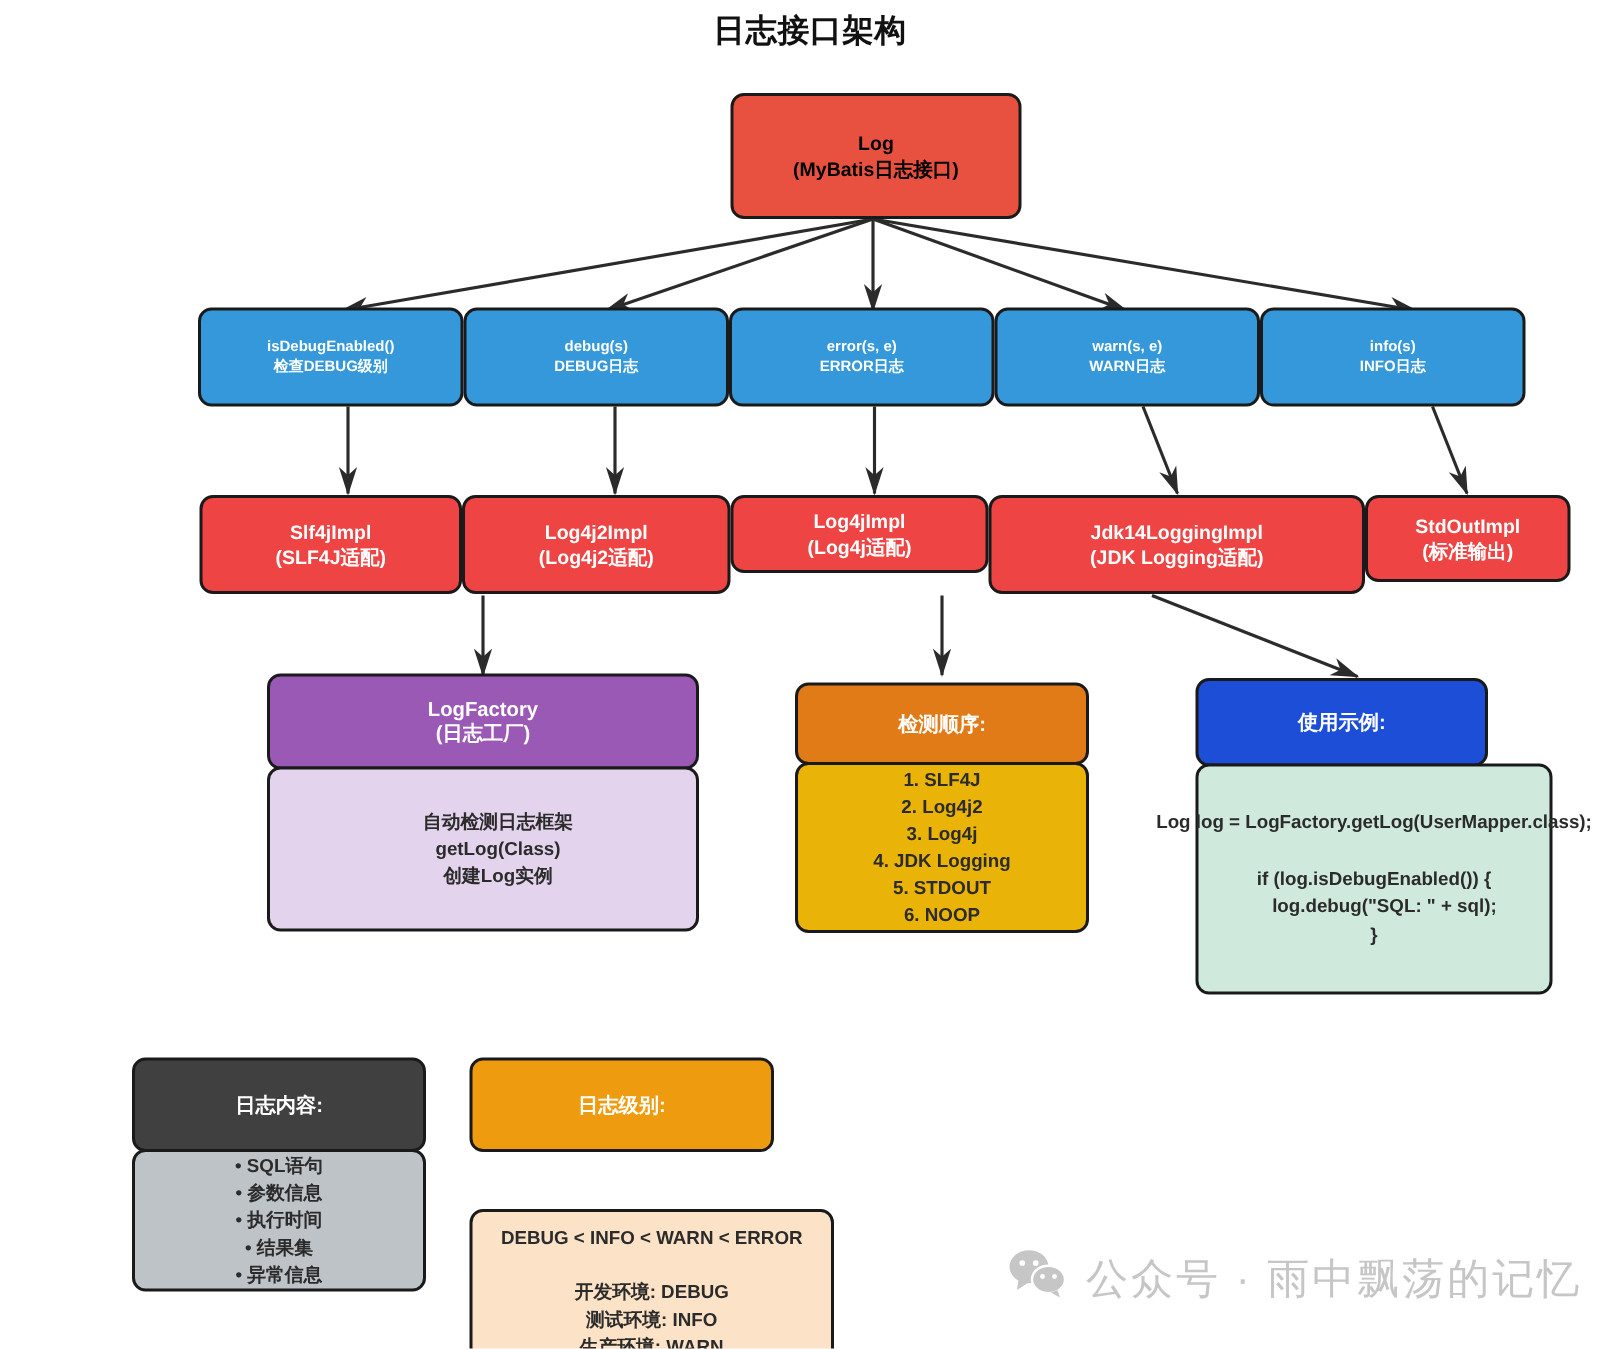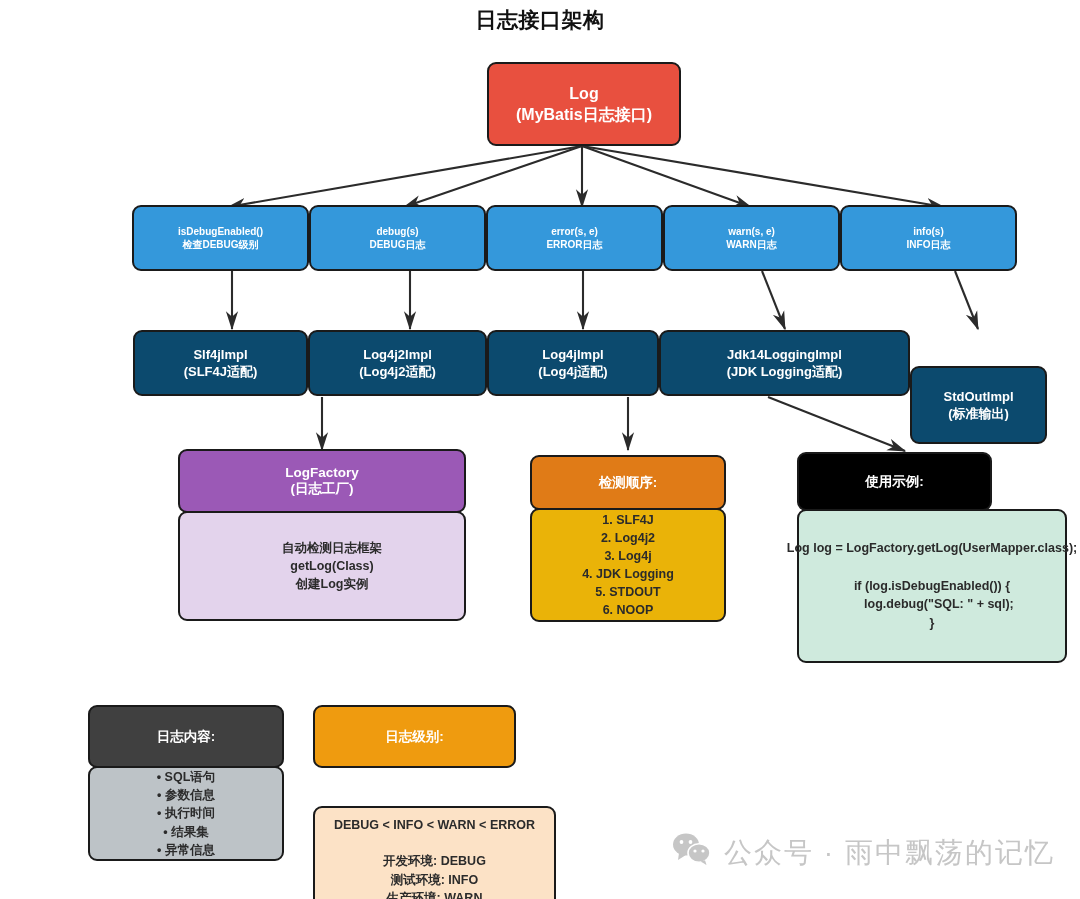--- a/index.html
+++ b/index.html
@@ -56,36 +56,36 @@
     font-size: 21px;
     font-weight: bold;
     color: #111111;
     letter-spacing: 0.5px;
     z-index: 3;
   }
 
   
   .node-root {
     background: #e8503f;
-    color: #ffffff;
-    font-size: 16px;
+    color: #000000;
+    font-size: 13px;
     font-weight: bold;
   }
 
   
   .node-method {
     background: #3498db;
     color: #ffffff;
     font-size: 10px;
     font-weight: bold;
   }
 
   
   .node-impl {
-    background: #0c4a6e;
+    background: #ef4444;
     color: #ffffff;
     font-size: 13px;
     font-weight: bold;
   }
 
   .node .l1, .node .l2 { display: block; white-space: nowrap; }
 
   
   .card-head {
     position: absolute;
@@ -127,21 +127,21 @@
   .card-body.code .codewrap {
     white-space: pre;
     display: block;
   }
 
   
   .head-purple { background: #9b59b6; }
   .body-purple { background: #e3d3ec; padding-left: 26px; }
   .head-orange { background: #e07b17; }
   .body-orange { background: #eab308; }
-  .head-teal   { background: #000000; }
+  .head-teal   { background: #1d4ed8; }
   .body-teal   { background: #cfeadd; }
   .head-navy   { background: #404040; }
   .body-navy   { background: #bdc3c7; }
   .head-amber  { background: #ef9b0f; }
   .body-amber  { background: #fce2c6; margin-top: 40px; }
 
   
   .watermark {
     position: absolute;
     left: 672px;
@@ -217,29 +217,29 @@
   </div>
 
   <div class="node node-impl" style="left:133px; top:330px; width:175px; height:66px;">
     <span class="l1">Slf4jImpl</span>
     <span class="l2">(SLF4J适配)</span>
   </div>
   <div class="node node-impl" style="left:308px; top:330px; width:179px; height:66px;">
     <span class="l1">Log4j2Impl</span>
     <span class="l2">(Log4j2适配)</span>
   </div>
-  <div class="node node-impl" style="left:487px; top:330px; width:172px; height:66px;">
+  <div class="node node-impl" style="left:487px; top:330px; width:172px; height:52px;">
     <span class="l1">Log4jImpl</span>
     <span class="l2">(Log4j适配)</span>
   </div>
   <div class="node node-impl" style="left:659px; top:330px; width:251px; height:66px;">
     <span class="l1">Jdk14LoggingImpl</span>
     <span class="l2">(JDK Logging适配)</span>
   </div>
-  <div class="node node-impl" style="left:910px; top:330px; width:137px; height:78px;margin-top:36px;">
+  <div class="node node-impl" style="left:910px; top:330px; width:137px; height:58px;">
     <span class="l1">StdOutImpl</span>
     <span class="l2">(标准输出)</span>
   </div>
 
   <div class="card-head head-purple" style="left:178px; top:449px; width:288px; height:64px;">
     <span style="white-space:pre-line">LogFactory
 (日志工厂)</span>
   </div>
   <div class="card-body body-purple" style="left:178px; top:511px; width:288px; height:110px;">
     <span>自动检测日志框架
@@ -255,21 +255,21 @@
 2. Log4j2
 3. Log4j
 4. JDK Logging
 5. STDOUT
 6. NOOP</span>
   </div>
 
   <div class="card-head head-teal" style="left:797px; top:452px; width:195px; height:59px;">
     <span style="white-space:pre-line">使用示例:</span>
   </div>
-  <div class="card-body body-teal code" style="left:797px; top:509px; width:270px; height:154px;">
+  <div class="card-body body-teal code" style="left:797px; top:509px; width:238px; height:154px;">
     <span class="codewrap">Log log = LogFactory.getLog(UserMapper.class);
 
 if (log.isDebugEnabled()) {
     log.debug("SQL: " + sql);
 }</span>
   </div>
 
   <div class="card-head head-navy" style="left:88px; top:705px; width:196px; height:63px;">
     <span style="white-space:pre-line">日志内容:</span>
   </div>

